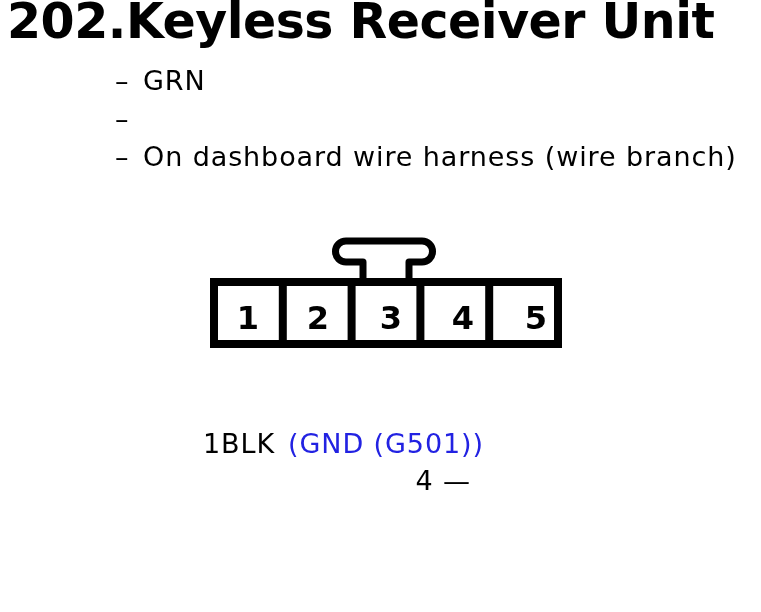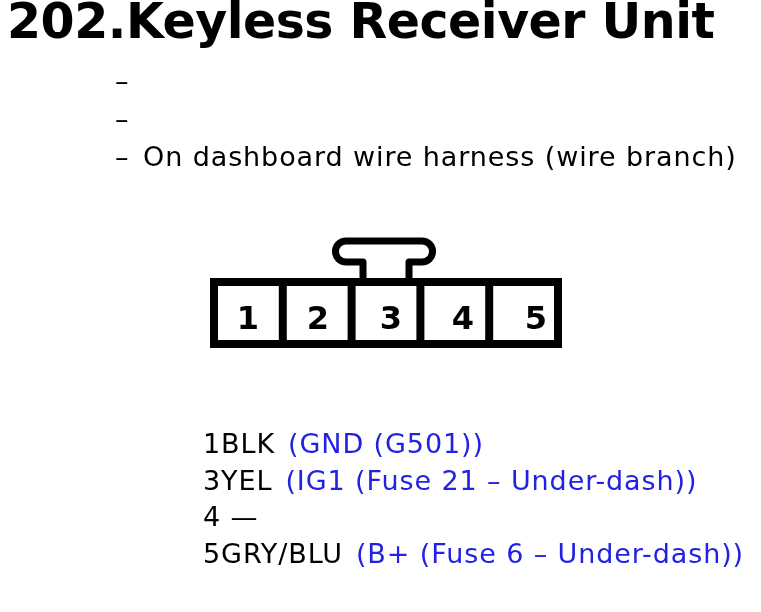--- a/index.html
+++ b/index.html
@@ -52,33 +52,34 @@
     fill: var(--ink-black, #000);
   }
   .pinout {
     position: absolute;
     left: 203px;
     top: 426px;
     font-size: 27px;
     line-height: 36.5px;
     letter-spacing: 0.9px;
   }
-  .pin-row { white-space: nowrap; }
+  .pin-row { white-space: nowrap; text-align: right; }
   .pin-note { color: var(--note-blue, #2222e2); margin-left: 13px; }
 </style>
 </head>
 <body>
 
 <div class="page">
 
   <h1 class="title">202.Keyless Receiver Unit</h1>
 
   <ul class="bullets">
     <li class="bullet">
       <span class="marker">–</span>
+      <span class="bullet-text">GRN</span>
     </li>
     <li class="bullet">
       <span class="marker">–</span>
     </li>
     <li class="bullet">
       <span class="marker">–</span>
       <span class="bullet-text">On dashboard wire harness (wire branch)</span>
     </li>
   </ul>
 
@@ -94,23 +95,17 @@
     <text class="pin-num" x="391" y="329">3</text>
     <text class="pin-num" x="463" y="329">4</text>
     <text class="pin-num" x="536" y="329">5</text>
   </svg>
 
   <div class="pinout">
     <div class="pin-row">
       <span class="pin-label">1BLK</span><span class="pin-note">(GND (G501))</span>
     </div>
     <div class="pin-row">
-      <span class="pin-label">3YEL</span><span class="pin-note">(IG1 (Fuse 21 – Under-dash))</span>
-    </div>
-    <div class="pin-row">
       <span class="pin-label">4 —</span><span class="pin-note"></span>
-    </div>
-    <div class="pin-row">
-      <span class="pin-label">5GRY/BLU</span><span class="pin-note">(B+ (Fuse 6 – Under-dash))</span>
     </div>
   </div>
 
 </div>
 
 </body></html>

